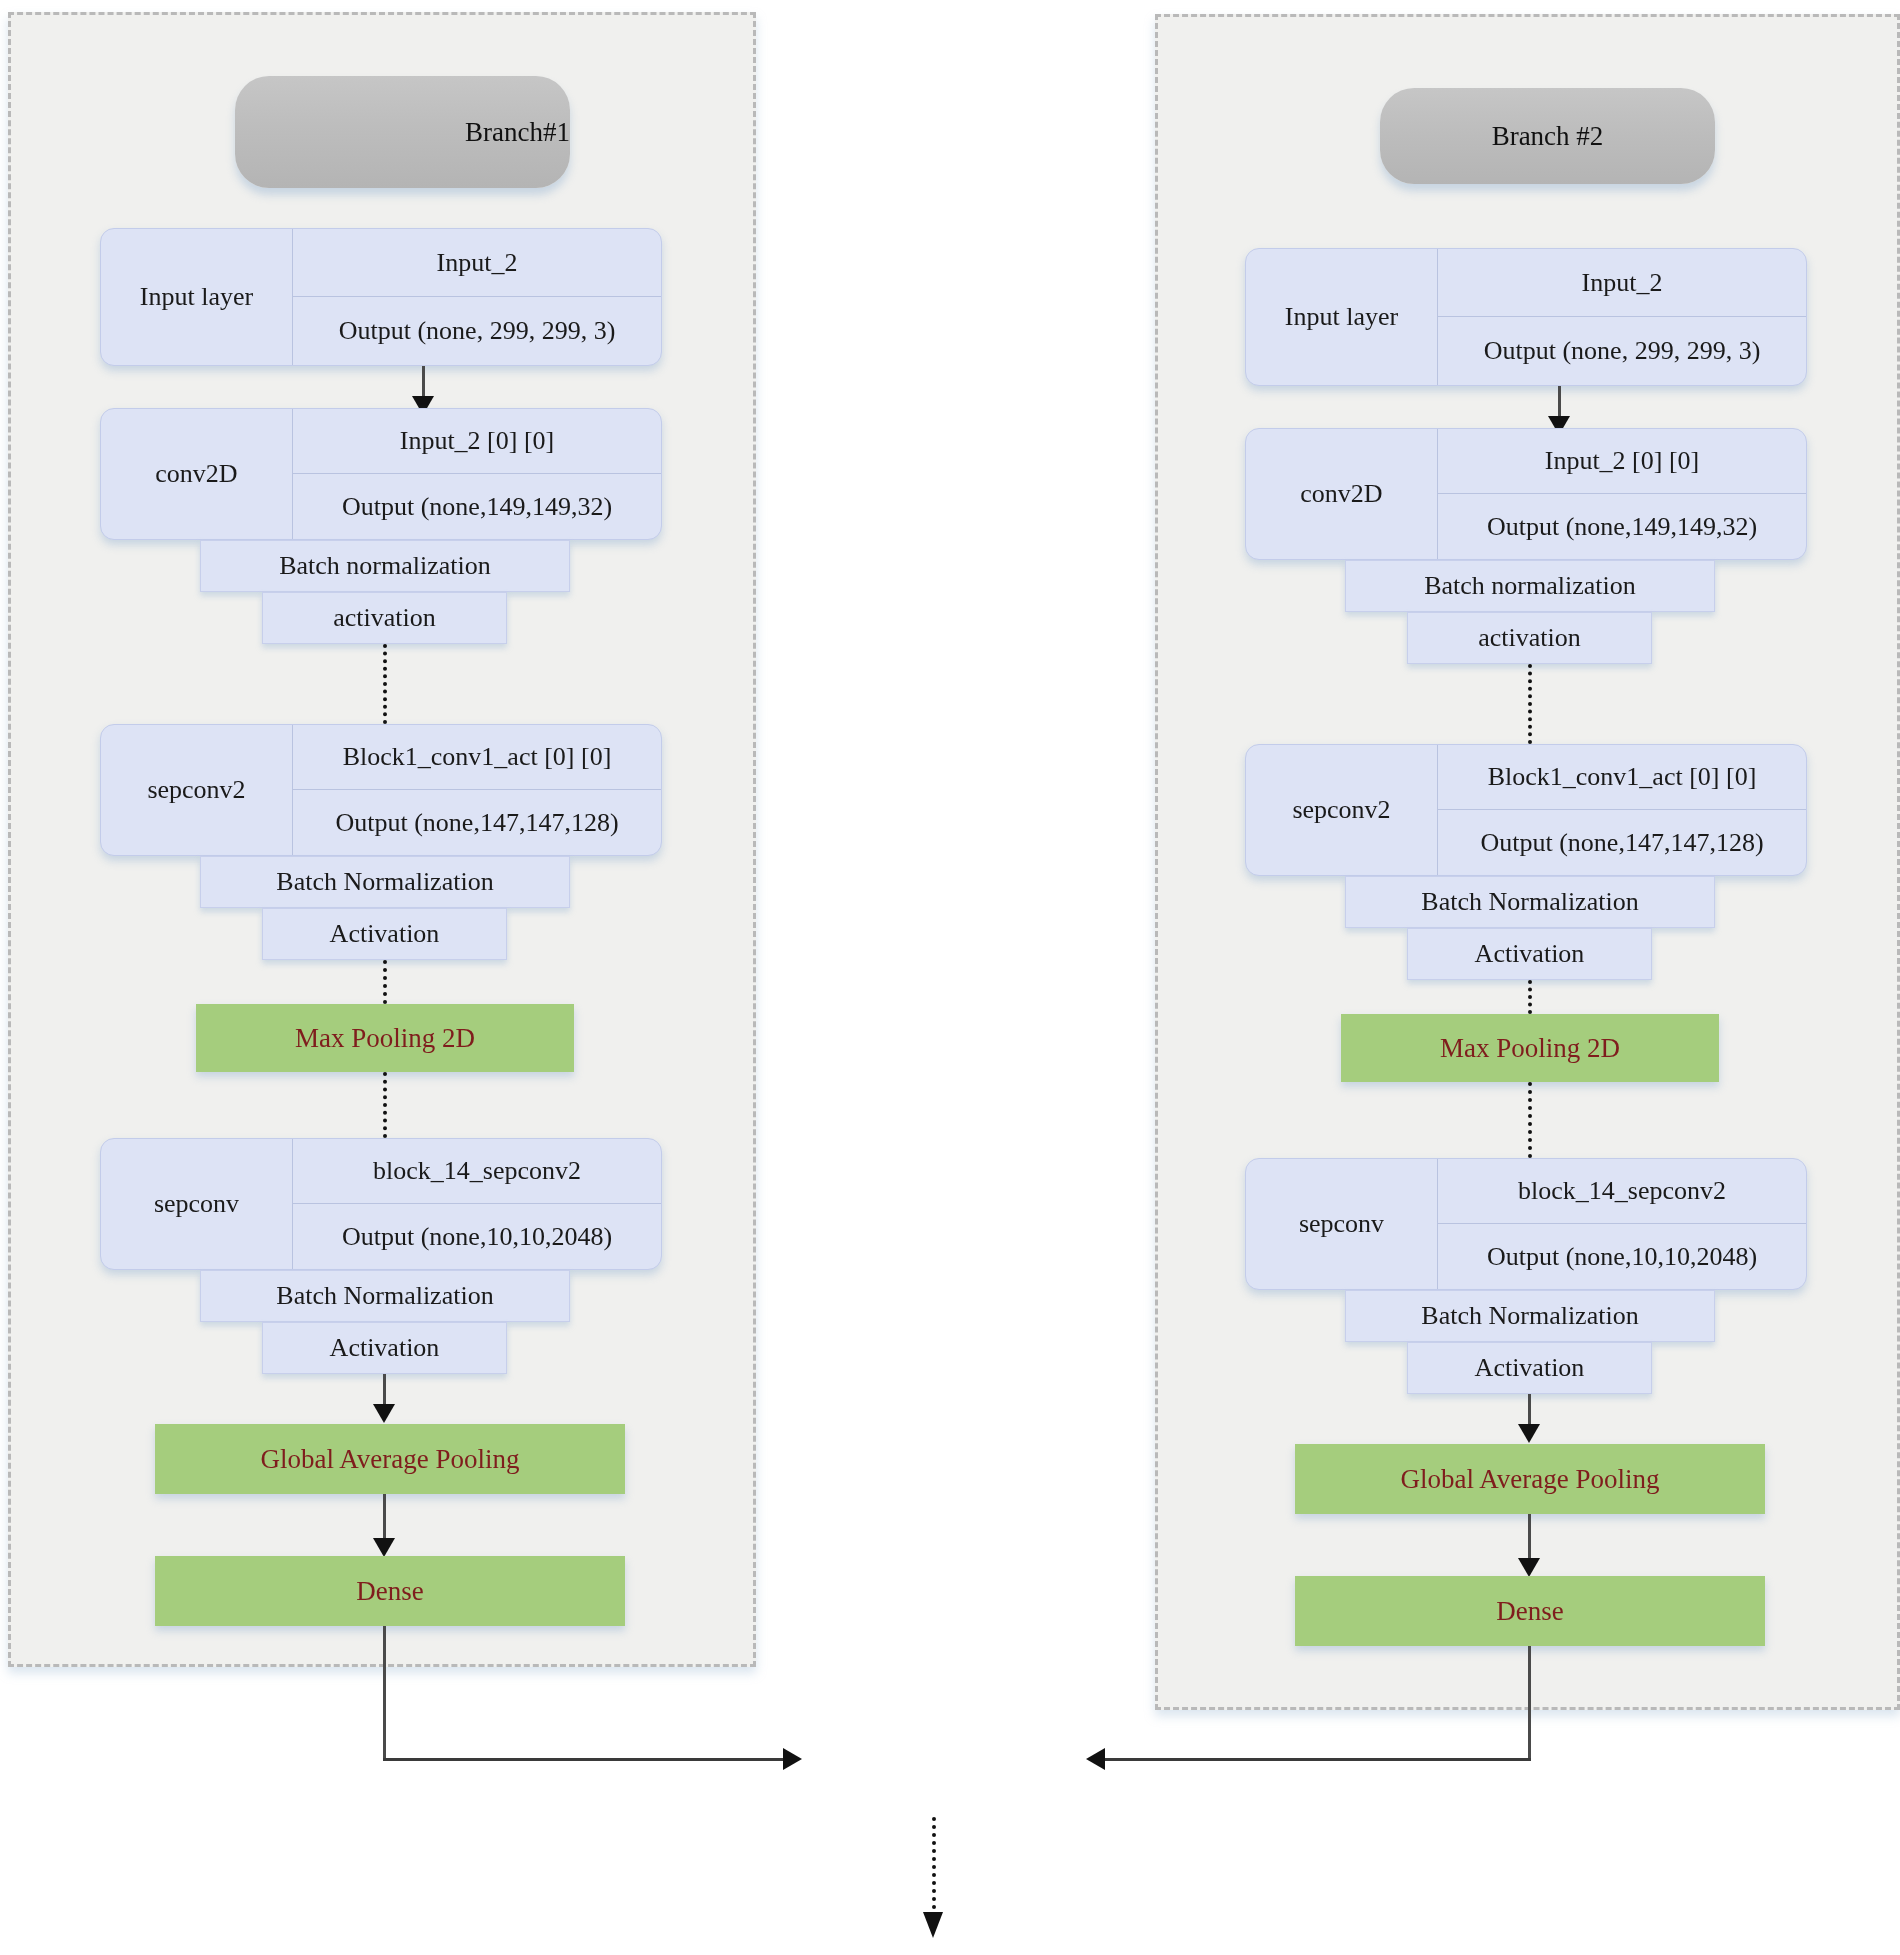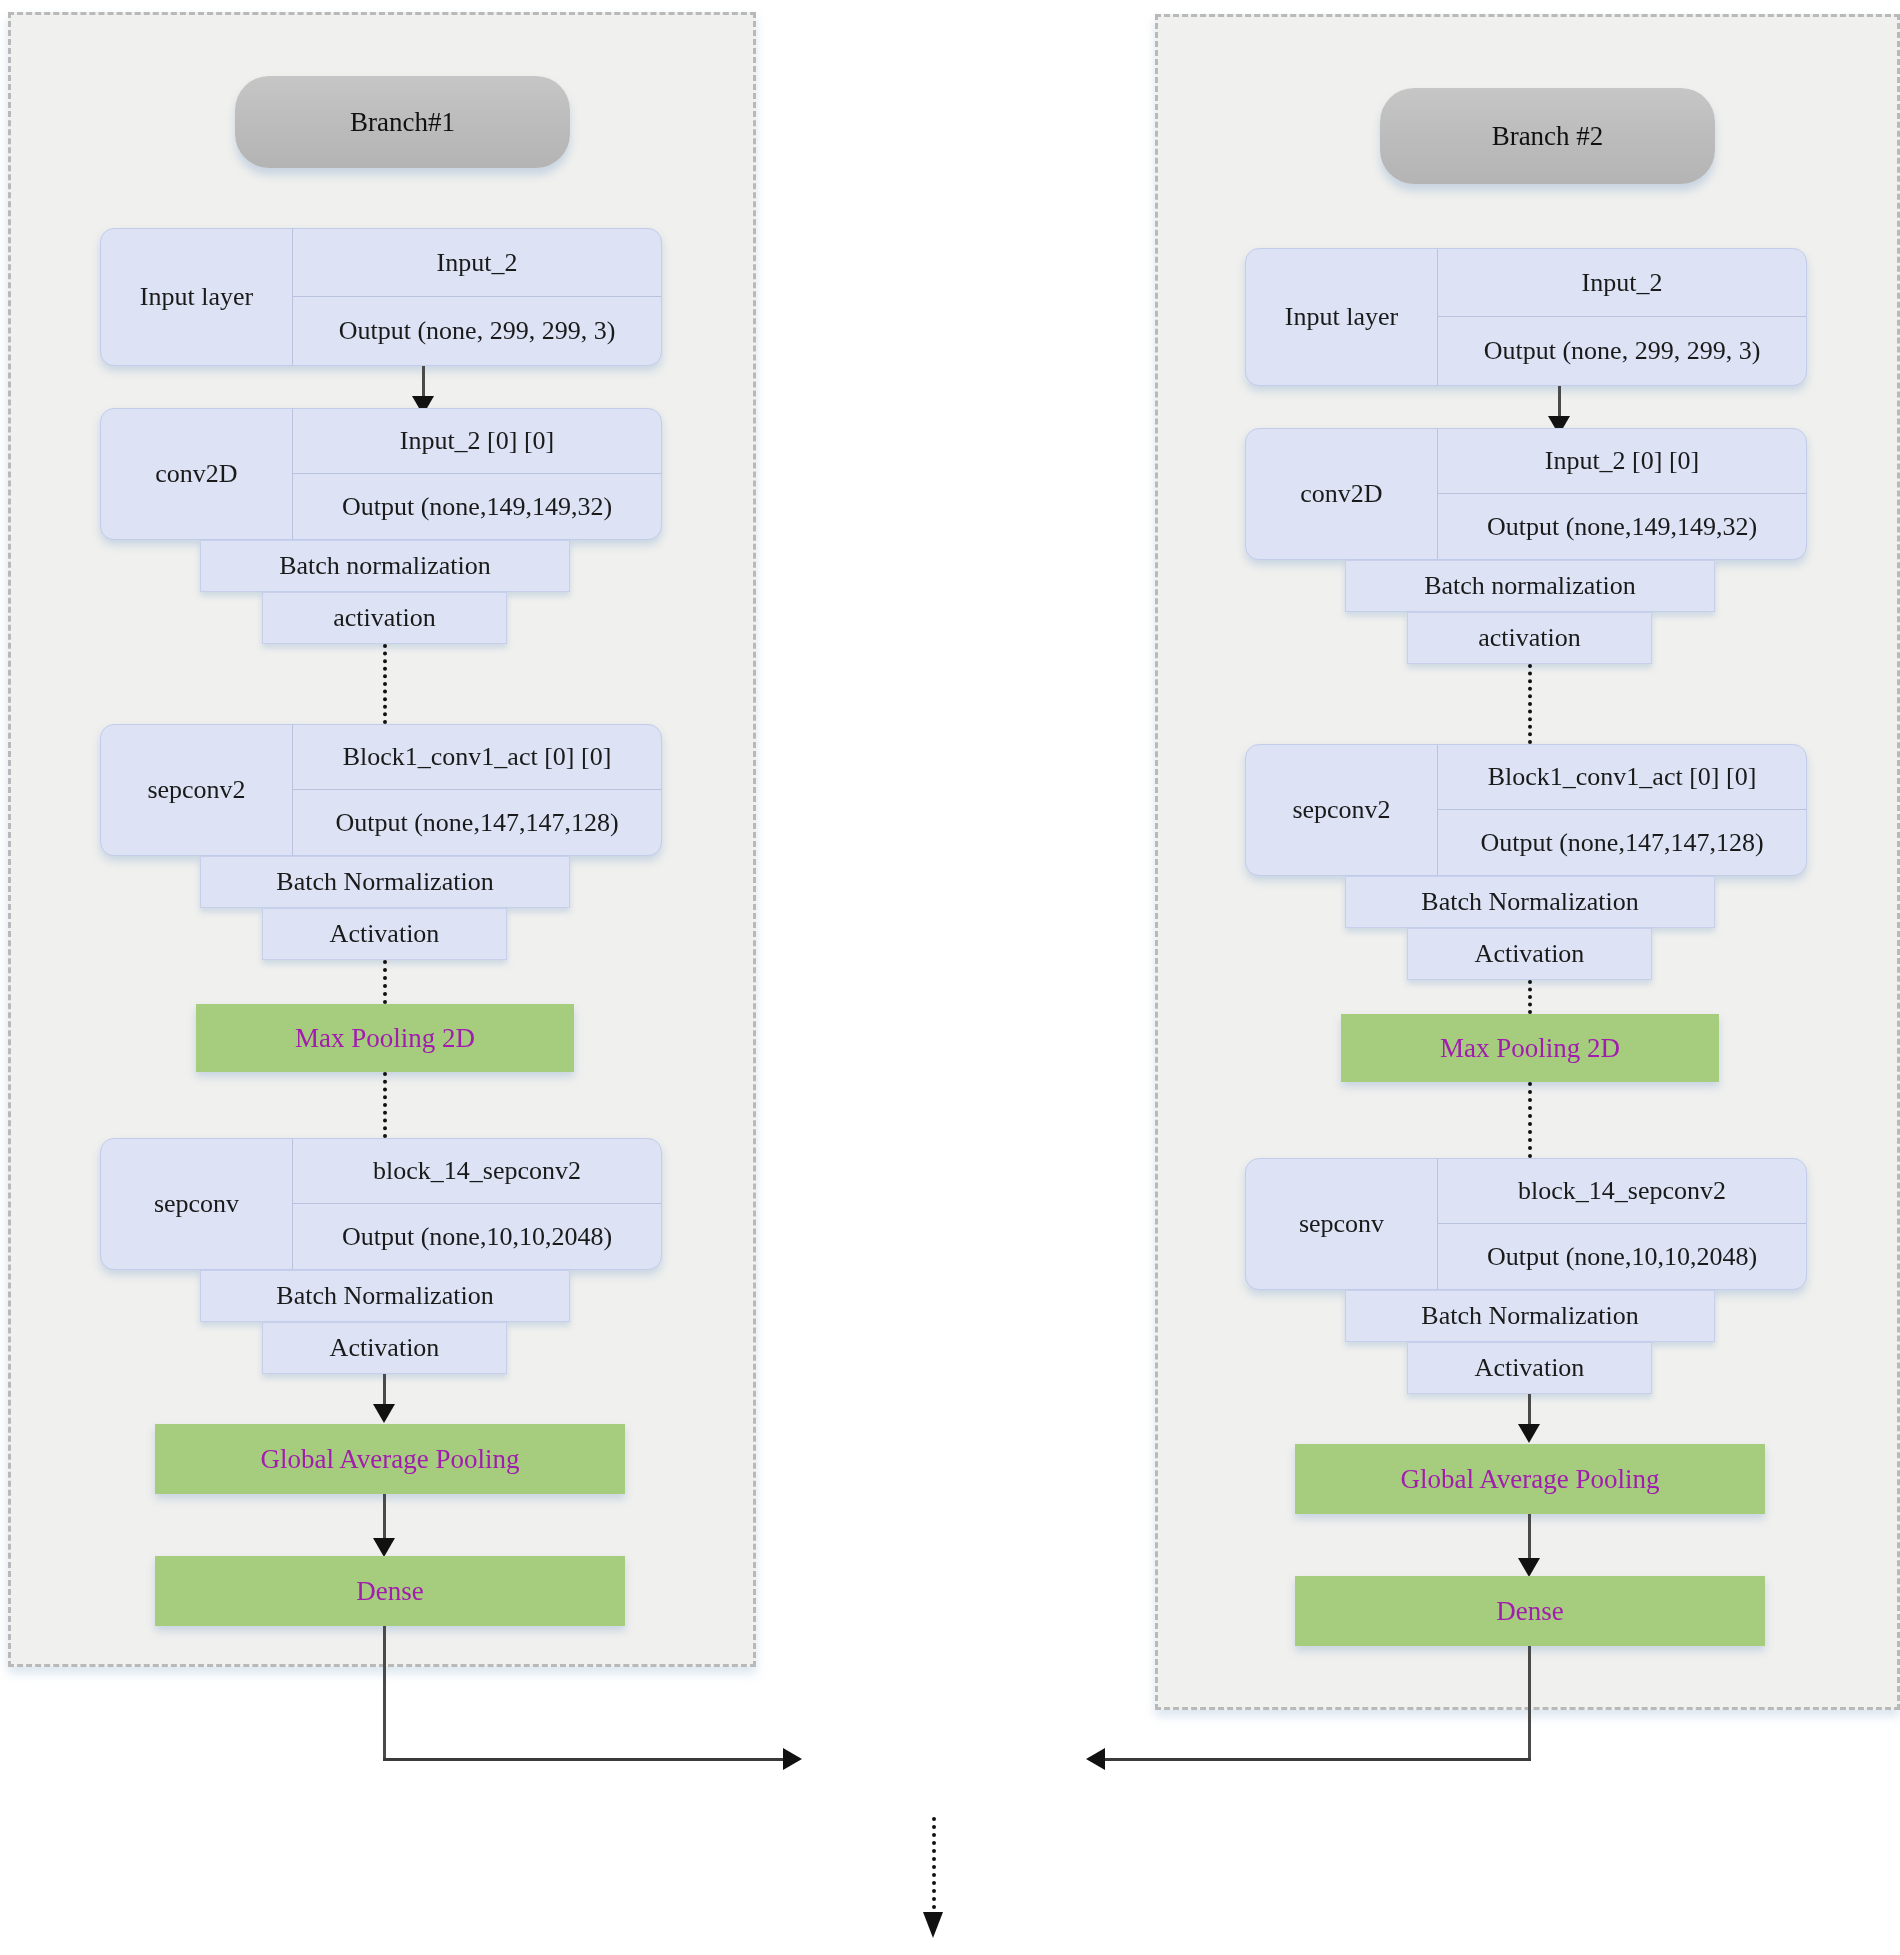--- a/index.html
+++ b/index.html
@@ -96,21 +96,21 @@
 
   
   .green-block {
     position: absolute;
     background: #a5cd7d;
     box-shadow: 0 5px 8px rgba(150,180,210,0.45);
     display: flex;
     align-items: center;
     justify-content: center;
     font-size: 27px;
-    color: #a21caf;
+    color: #7f1d1d;
     box-sizing: border-box;
   }
 
   
   .concat-box {
     position: absolute;
     background: linear-gradient(135deg, #ffffff 0%, #f3f8fd 55%, #eaf2fb 100%);
     border: 2px solid #5b91c8;
     display: flex;
     align-items: center;
@@ -157,21 +157,21 @@
     border-right: 19px solid #111111;
   }
 </style>
 </head>
 <body>
 
 <div id="canvas">
 
   <div class="branch-panel" style="left:8px; top:12px; width:748px; height:1655px;"></div>
 
-  <div class="branch-title" style="left:235px; top:76px; width:335px; height:92px;">
+  <div class="branch-title" style="left:235px; top:76px; width:335px; height:112px;justify-content:flex-end;">
     <span>Branch#1</span>
   </div>
 
   <div class="layer-card" style="left:100px; top:228px; width:562px; height:138px;">
     <div class="lc-left" style="width:192px;">Input layer</div>
     <div class="lc-right">
       <div class="lc-top">Input_2</div>
       <div class="lc-bot">Output (none, 299, 299, 3)</div>
     </div>
   </div>

